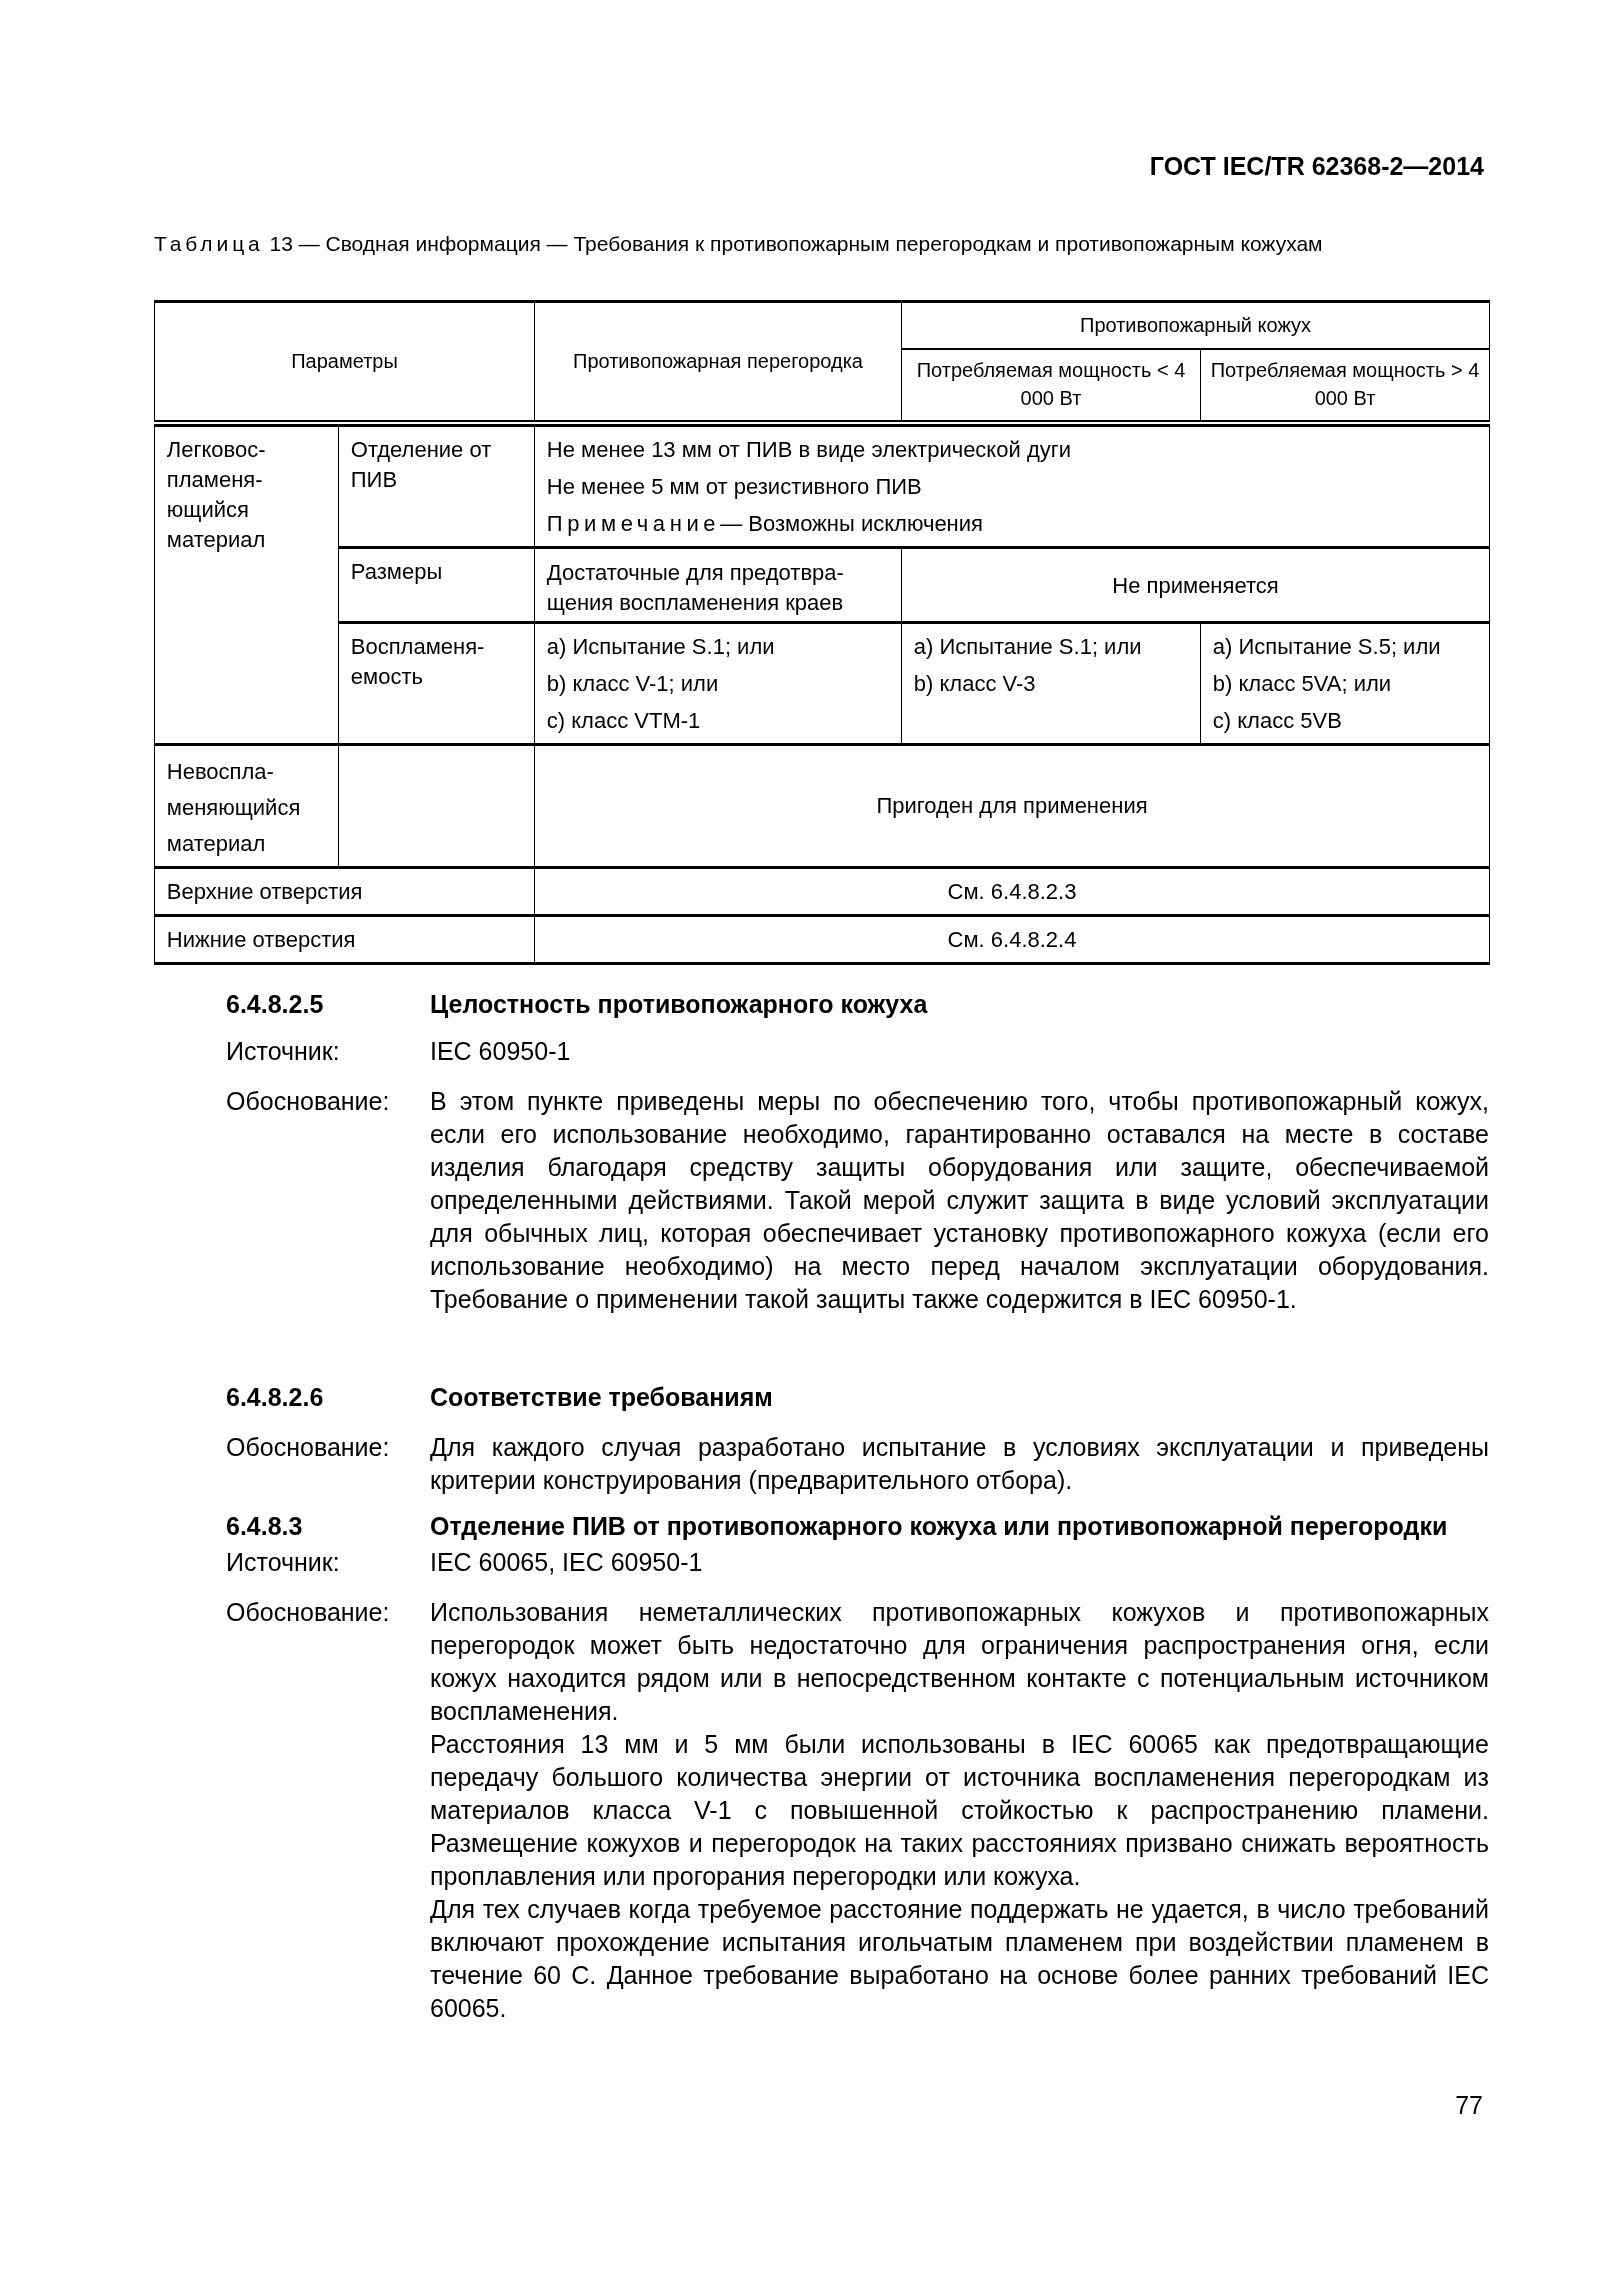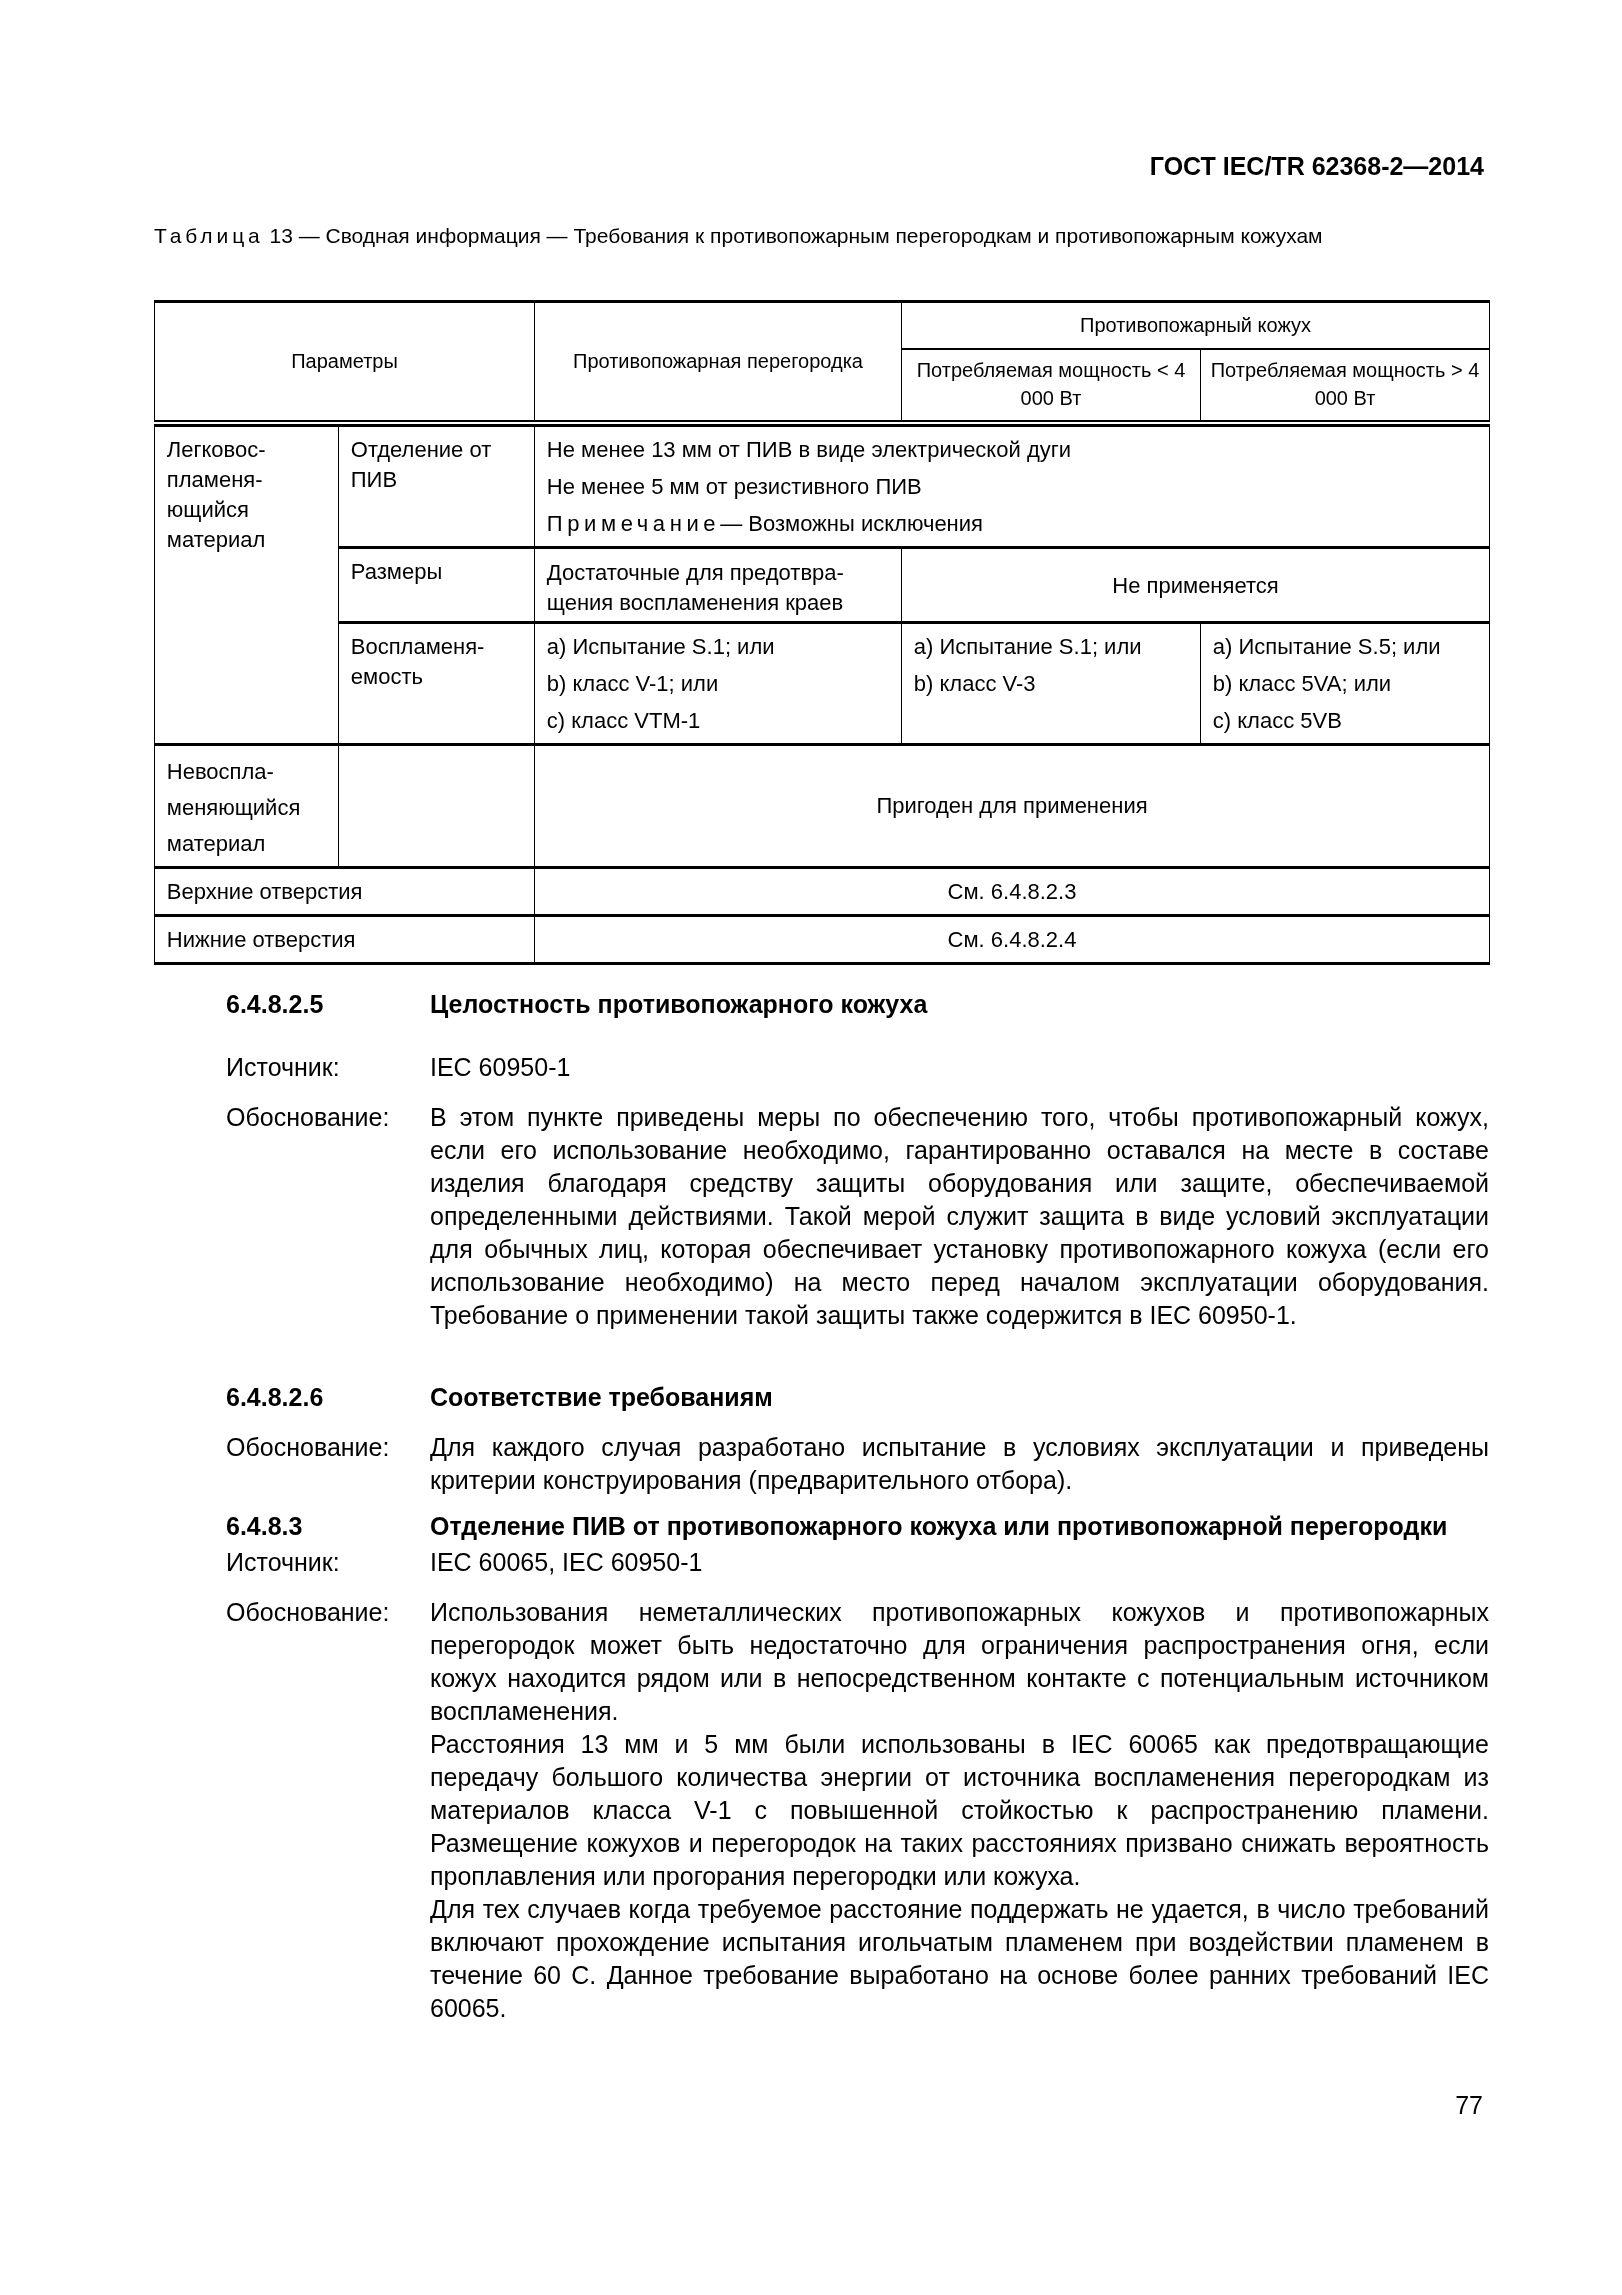--- a/index.html
+++ b/index.html
@@ -5,21 +5,21 @@
   html, body { margin: 0; padding: 0; background: #ffffff; }
   body {
     width: 1623px; height: 2295px; position: relative; overflow: hidden;
     font-family: "Liberation Sans", sans-serif; color: #000;
   }
   .doc-id {
     position: absolute; top: 152px; right: 139px;
     font-size: 25px; font-weight: bold; letter-spacing: 0px;
   }
   .caption {
-    position: absolute; left: 154px; top: 220px; width: 1335px;
+    position: absolute; left: 154px; top: 228px; width: 1335px;
     font-size: 21px; line-height: 31px; text-align: justify;
   }
   .spaced { letter-spacing: 3.9px; }
   table.t13 {
     position: absolute; left: 154px; top: 300px; width: 1335px;
     border-collapse: collapse; table-layout: fixed;
     font-size: 22px; line-height: 37px;
   }
   table.t13 td {
     border: 1.3px solid #000; vertical-align: top; padding: 3.9px 11.8px 3.9px 11.8px;
@@ -116,21 +116,21 @@
     <td colspan="3" class="center">См. 6.4.8.2.3</td>
   </tr>
   <tr class="thick-top" style="height:48px">
     <td colspan="2" style="vertical-align:middle;border-bottom:3.3px solid #000">Нижние отверстия</td>
     <td colspan="3" class="center" style="border-bottom:3.3px solid #000">См. 6.4.8.2.4</td>
   </tr>
 </tbody>
   </table>
 
 <div class="body-block" style="top:988px">
-  <div class="row bold" style="margin-bottom:30px">
+  <div class="row bold" style="margin-bottom:14px">
     <span class="lbl">6.4.8.2.5</span>
     <span class="txt">Целостность противопожарного кожуха</span>
   </div>
   <div class="row" style="margin-bottom:17px">
     <span class="lbl">Источник:</span>
     <span class="txt">IEC 60950-1</span>
   </div>
   <div class="row">
     <span class="lbl">Обоснование:</span>
     <div class="txt">

